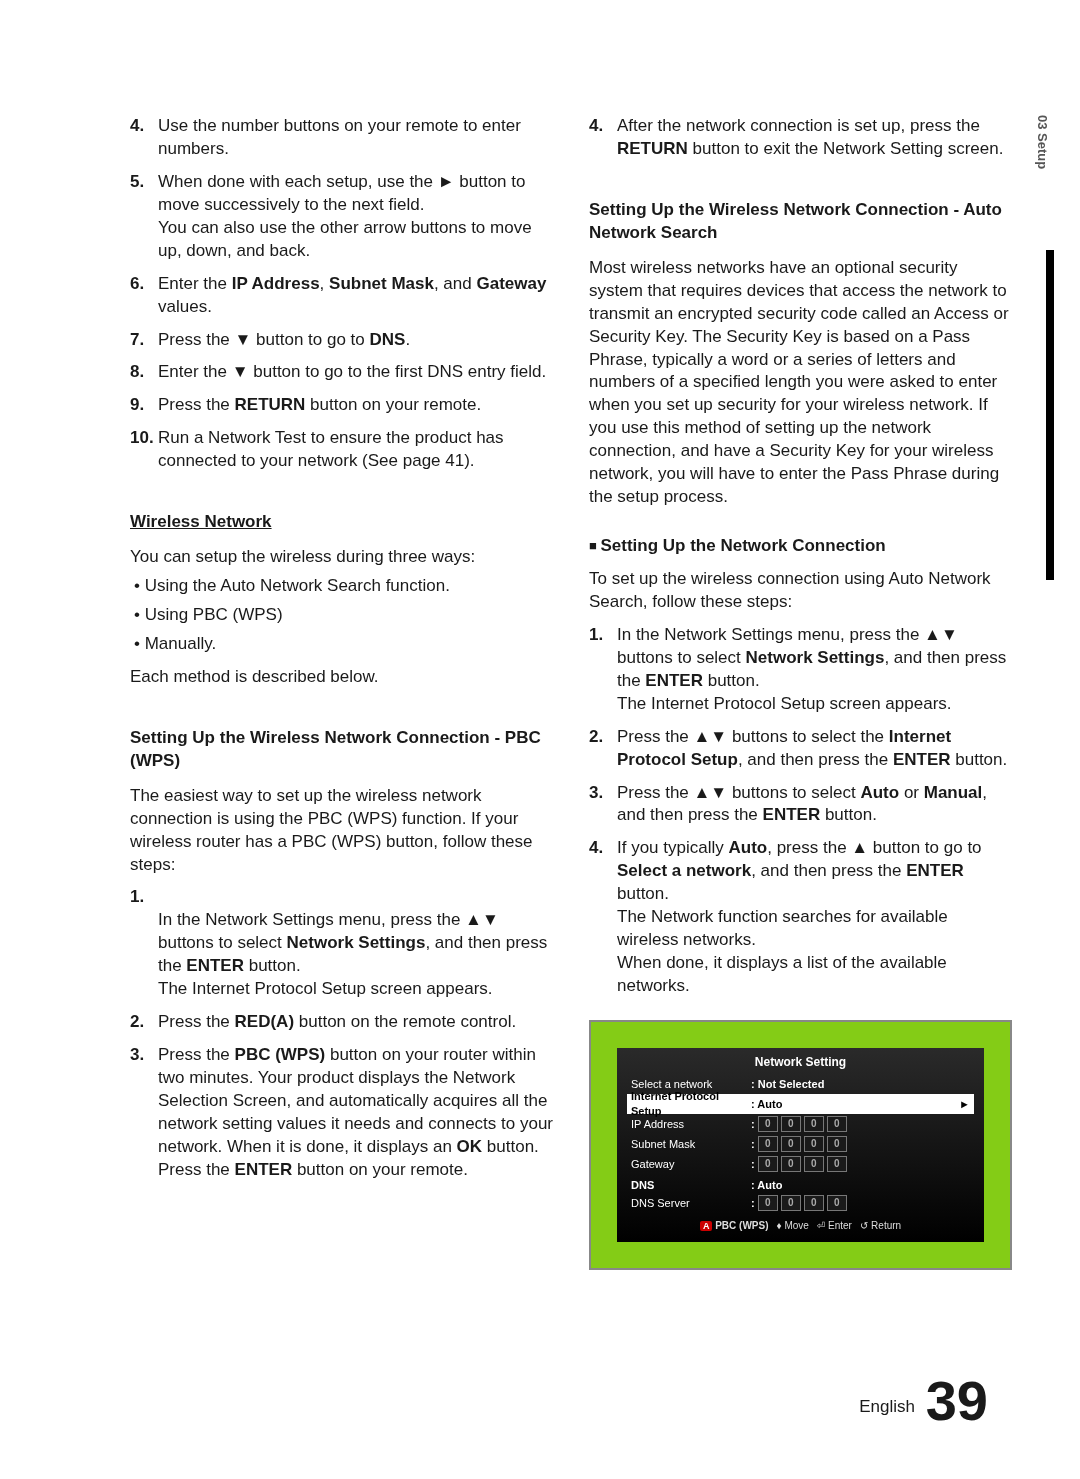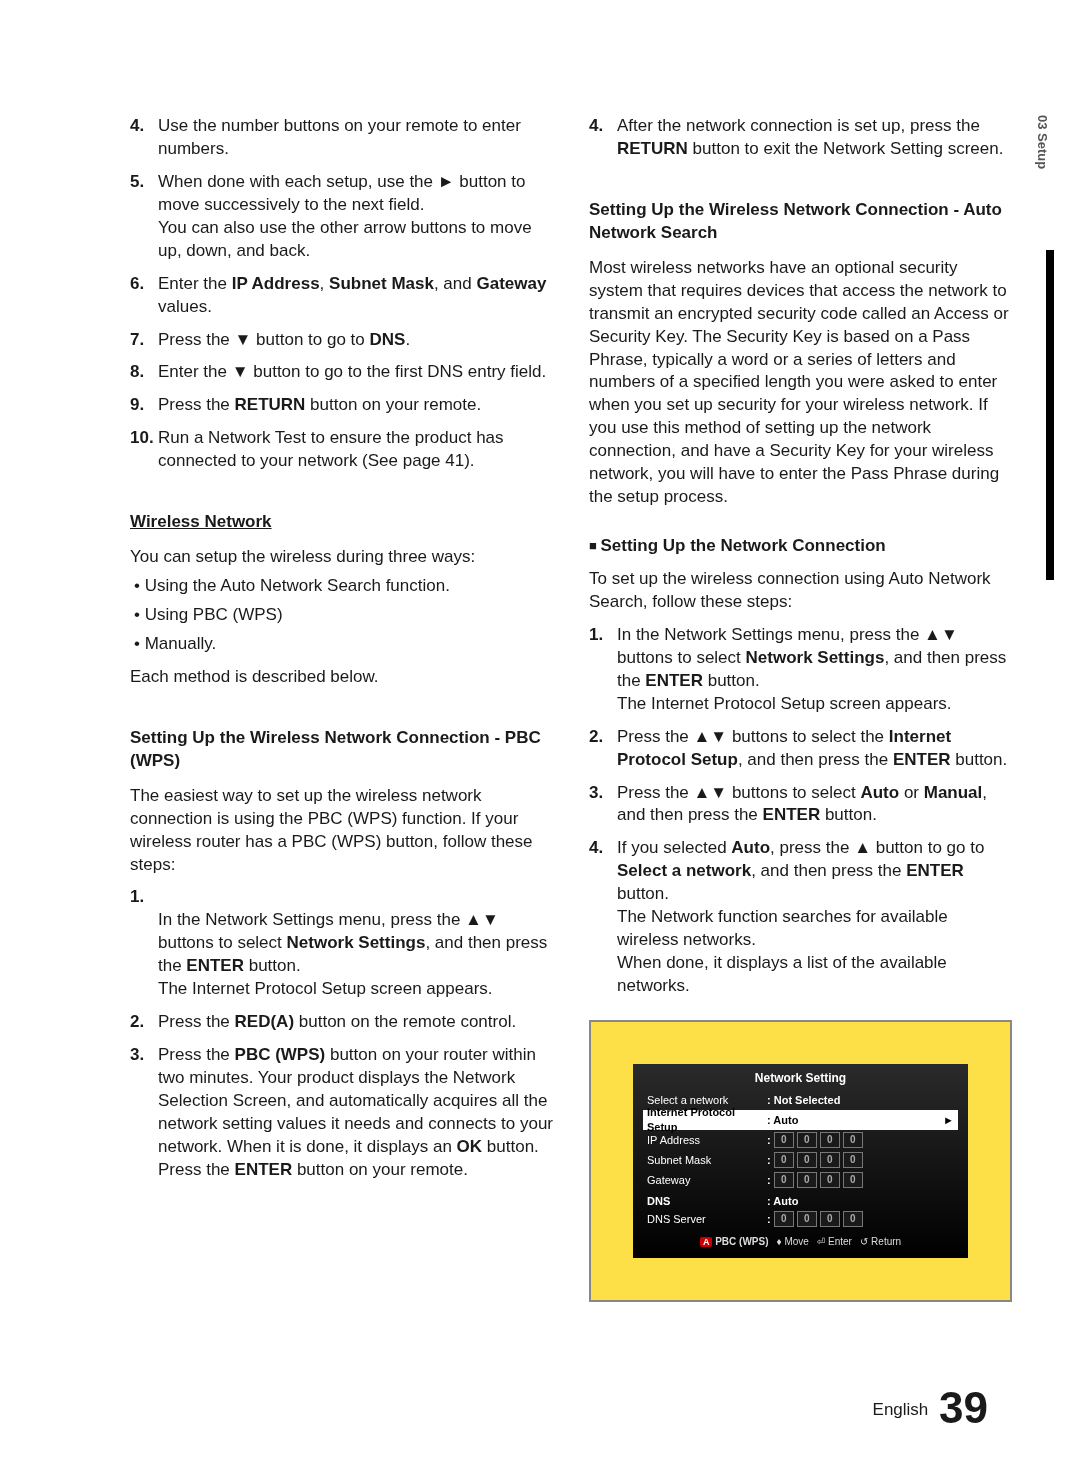--- a/index.html
+++ b/index.html
@@ -90,32 +90,32 @@
     font-size: 13px;
     vertical-align: 1px;
   }
   .footer {
     position: absolute;
     bottom: 46px;
     right: 92px;
     font-size: 17px;
   }
   .footer .pg {
-    font-size: 44px;
+    font-size: 56px;
     font-weight: bold;
     vertical-align: -8px;
     margin-left: 6px;
   }
 
   
   .scr-wrap {
     border: 2px solid #888;
-    padding: 42px;
+    padding: 26px;
     margin-top: 22px;
-    background: #fde047;
+    background: #84cc16;
   }
   .scr {
     background: linear-gradient(#2a2a2a, #000);
     color: #fff;
     font-size: 11px;
     padding: 6px 10px 10px 10px;
   }
   .scr-title {
     text-align: center;
     font-weight: bold;
@@ -286,21 +286,21 @@
         </li>
         <li>
           <span class="n">3.</span>
           <span class="t">
             <span>Press the ▲▼ buttons to select </span><b>Auto</b><span> or </span><b>Manual</b><span>, and then press the </span><b>ENTER</b><span> button.</span>
           </span>
         </li>
         <li>
           <span class="n">4.</span>
           <span class="t">
-            <span>If you selected </span><b>Auto</b><span>, press the ▲ button to go to </span><b>Select a network</b><span>, and then press the </span><b>ENTER</b><span style="white-space:pre-line"> button.
+            <span>If you typically </span><b>Auto</b><span>, press the ▲ button to go to </span><b>Select a network</b><span>, and then press the </span><b>ENTER</b><span style="white-space:pre-line"> button.
 The Network function searches for available wireless networks.
 When done, it displays a list of the available networks.</span>
           </span>
         </li>
       </ol>
 
       <div class="scr-wrap">
         <div class="scr">
           <div class="scr-title">Network Setting</div>
 

